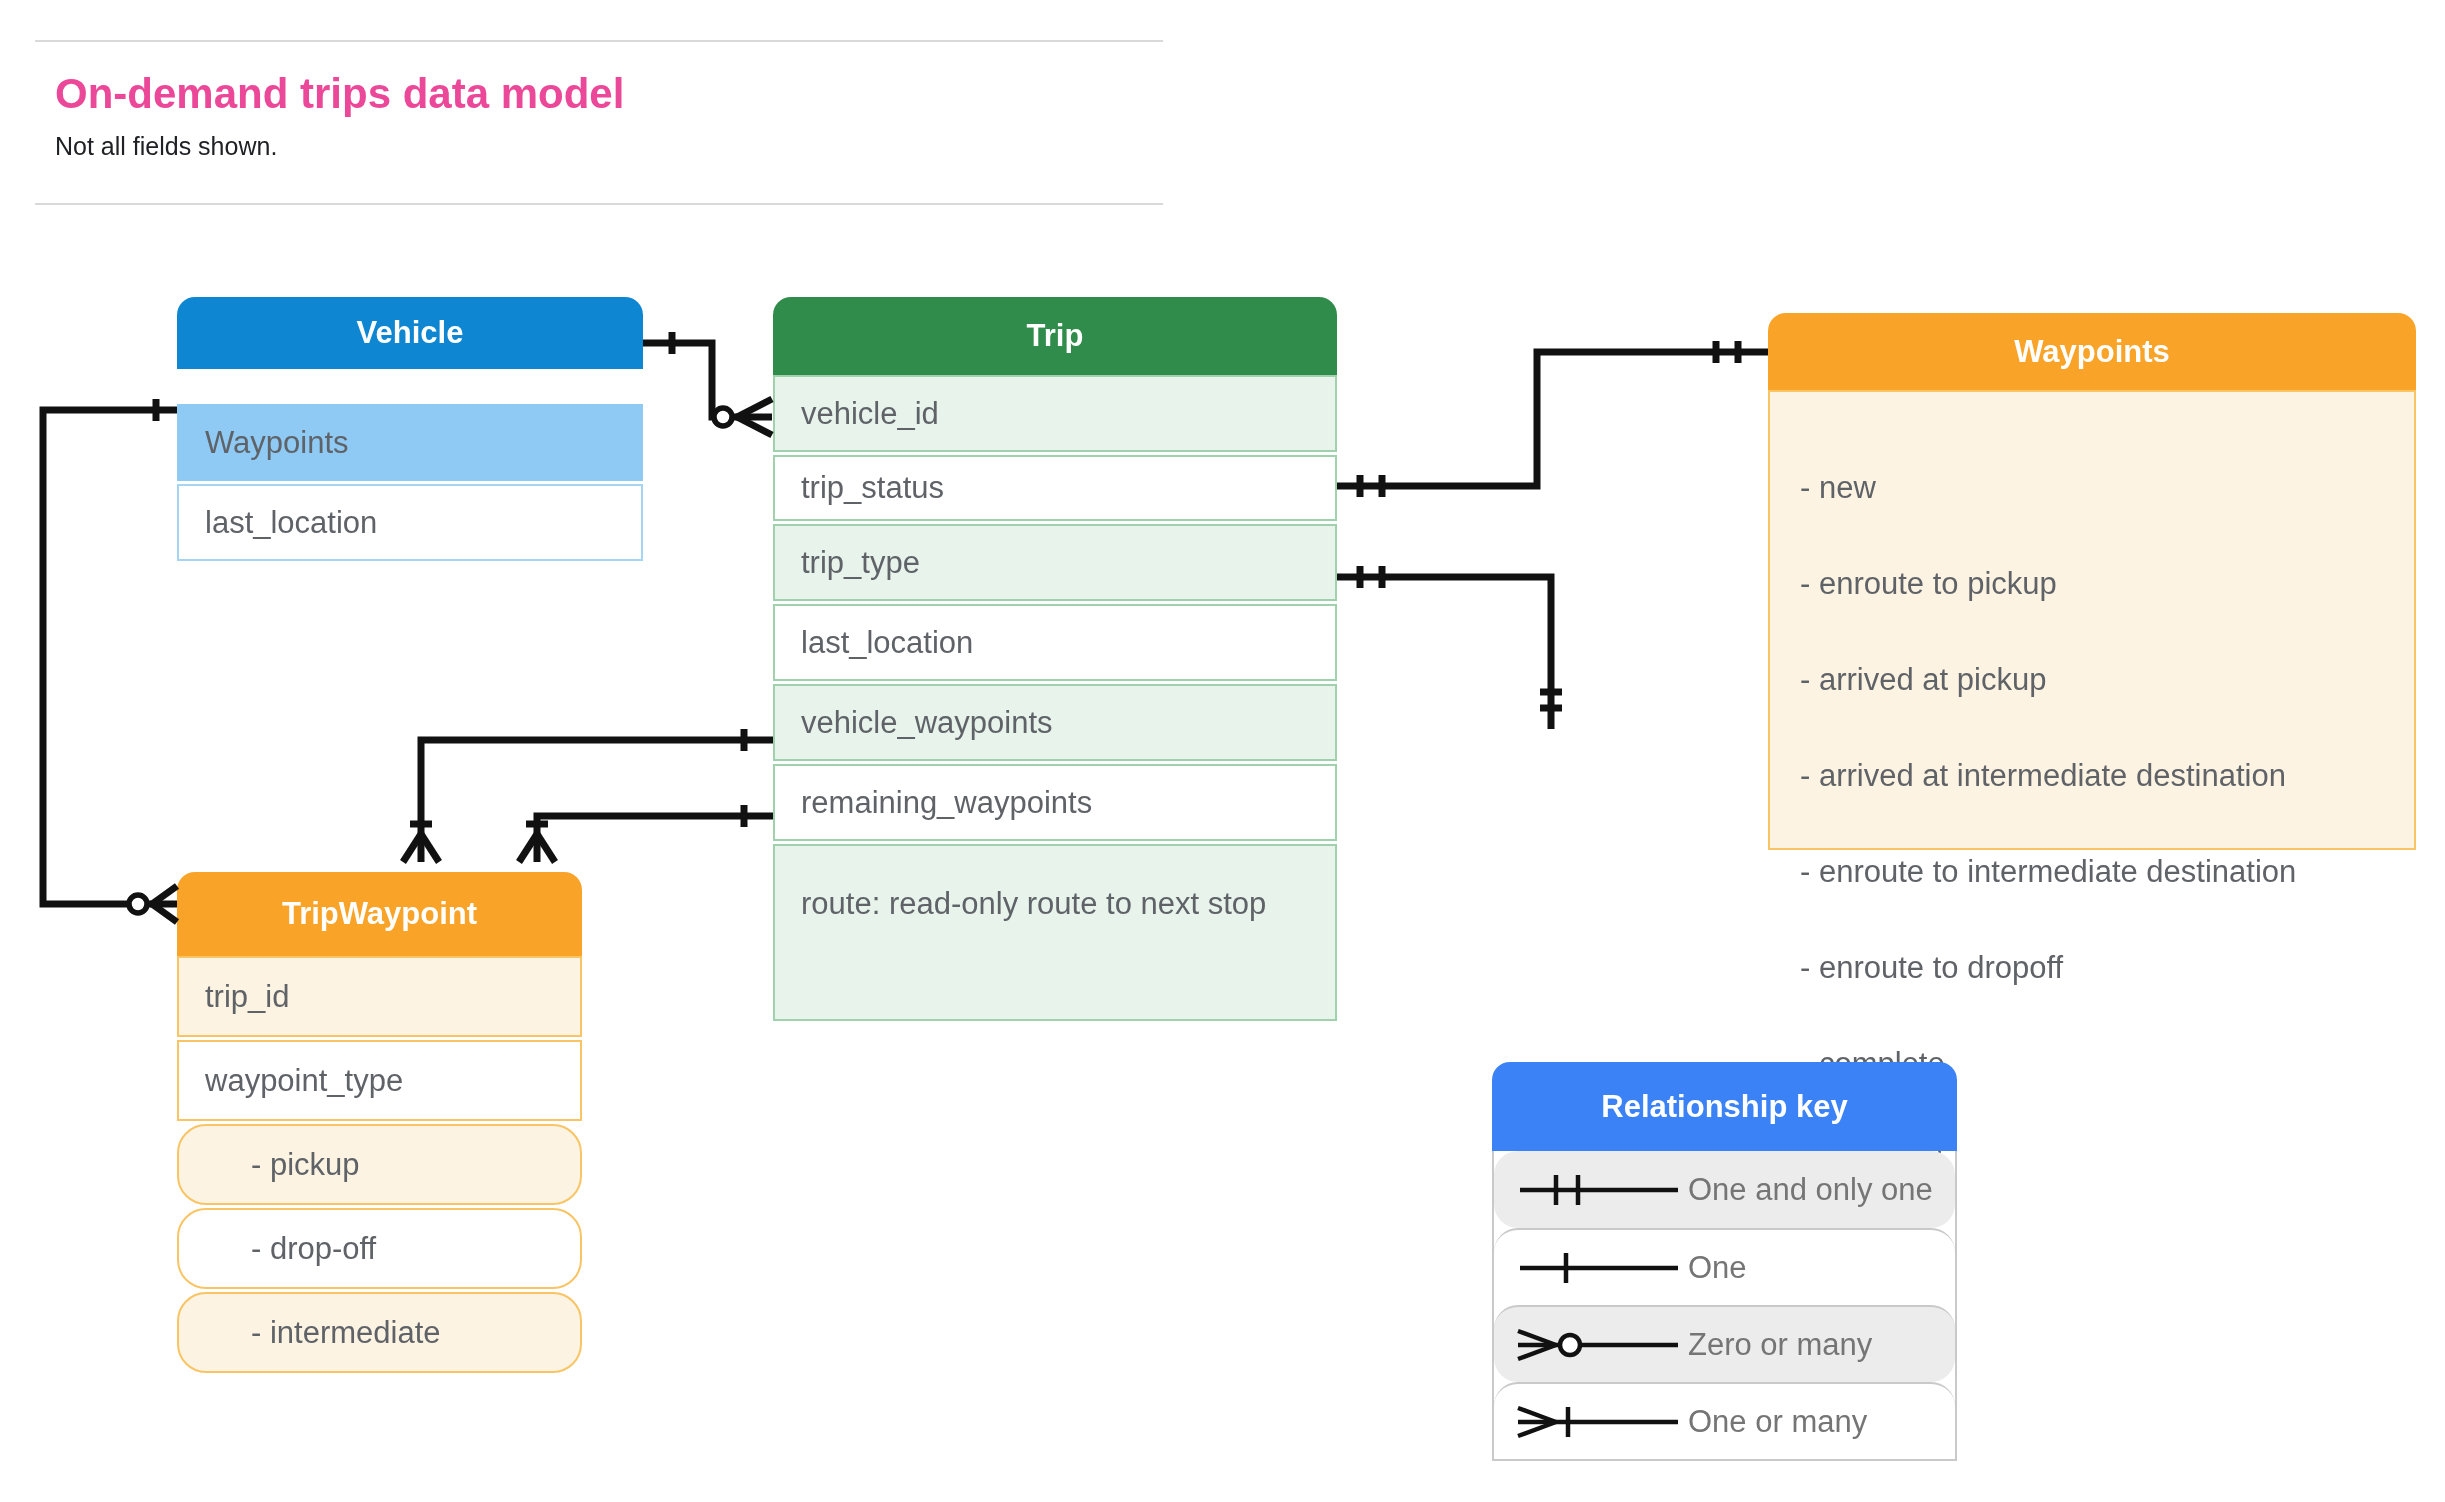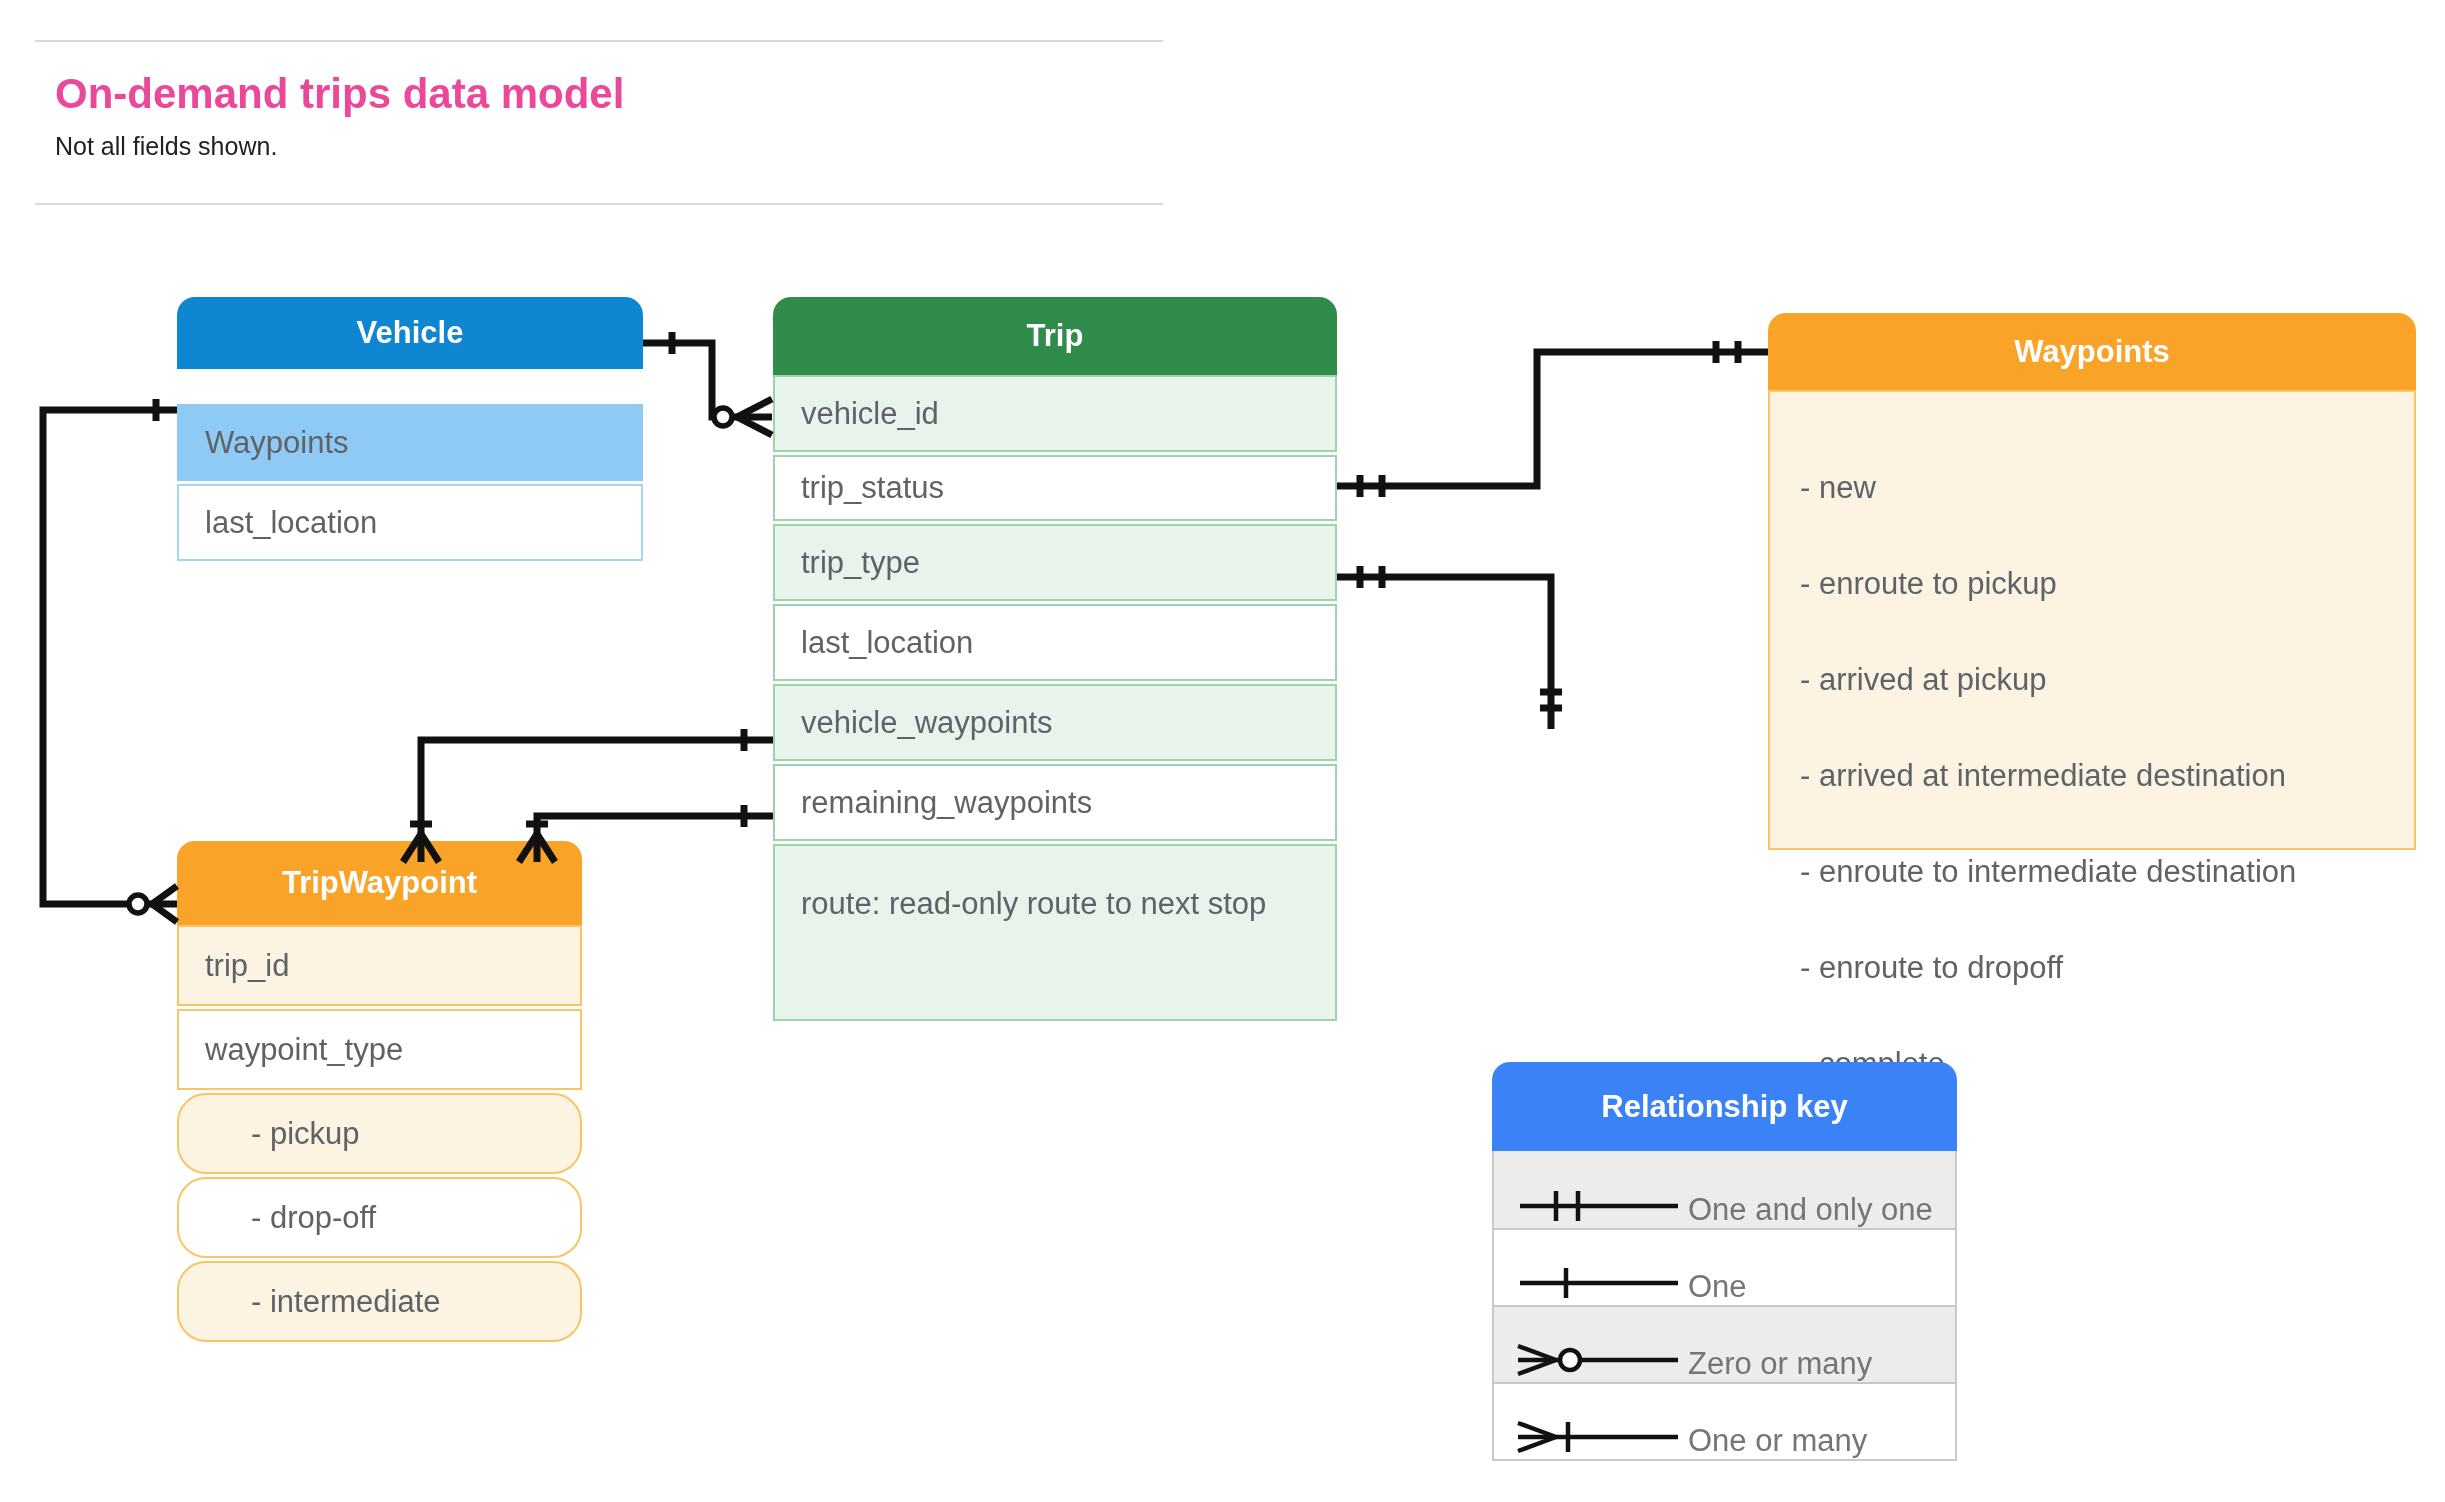--- a/index.html
+++ b/index.html
@@ -36,21 +36,21 @@
   .o-cream{background:#fdf3e2;border-color:#f8c464;}
   .o-white{background:#ffffff;border-color:#f8c464;}
   .o-body{
     box-sizing:border-box;background:#fdf3e2;border:2px solid #f8c464;
     font-size:31px;color:#5f6368;
   }
   .o-body .line{display:block;margin-top:44px;}
   
   .k-head{background:#3b82f6;}
   .k-body{box-sizing:border-box;border:2px solid #c9c9c9;border-top:none;}
-  .k-row{display:flex;align-items:flex-end;height:77px;box-sizing:border-box;border-top:2px solid #c9c9c9;}
+  .k-row{display:flex;align-items:center;height:77px;box-sizing:border-box;border-top:2px solid #c9c9c9;border-radius:24px;}
   .k-row.rk-first{border-top:none;}
   .k-row.shade{background:#ececec;}
   .k-row.plain{background:#ffffff;}
   .k-sym{width:178px;margin-left:16px;flex:0 0 auto;display:flex;align-items:center;}
   .k-label{font-size:31px;color:#757575;}
   .connectors{position:absolute;left:0;top:0;pointer-events:none;}
 </style>
 </head>
 <body>
 
@@ -89,21 +89,21 @@
       <span class="line">- arrived at pickup</span>
       <span class="line">- arrived at intermediate destination</span>
       <span class="line">- enroute to intermediate destination</span>
       <span class="line">- enroute to dropoff</span>
       <span class="line">- complete</span>
       <span class="line">- canceled</span>
     </div>
   </div>
 
 
-  <div class="entity" style="left:177px;top:841px;width:405px;">
+  <div class="entity" style="left:177px;top:872px;width:405px;">
     <div class="ehead o-head" style="height:84px;">TripWaypoint</div>
     <div class="erow o-cream first" style="height:81px;">trip_id</div>
     <div class="erow o-white" style="height:81px;">waypoint_type</div>
     <div class="erow o-cream indent" style="height:81px;">- pickup</div>
     <div class="erow o-white indent" style="height:81px;">- drop-off</div>
     <div class="erow o-cream indent" style="height:81px;">- intermediate</div>
   </div>
 
   <div class="entity" style="left:1492px;top:1062px;width:465px;">
     <div class="ehead k-head" style="height:89px;">Relationship key</div>

